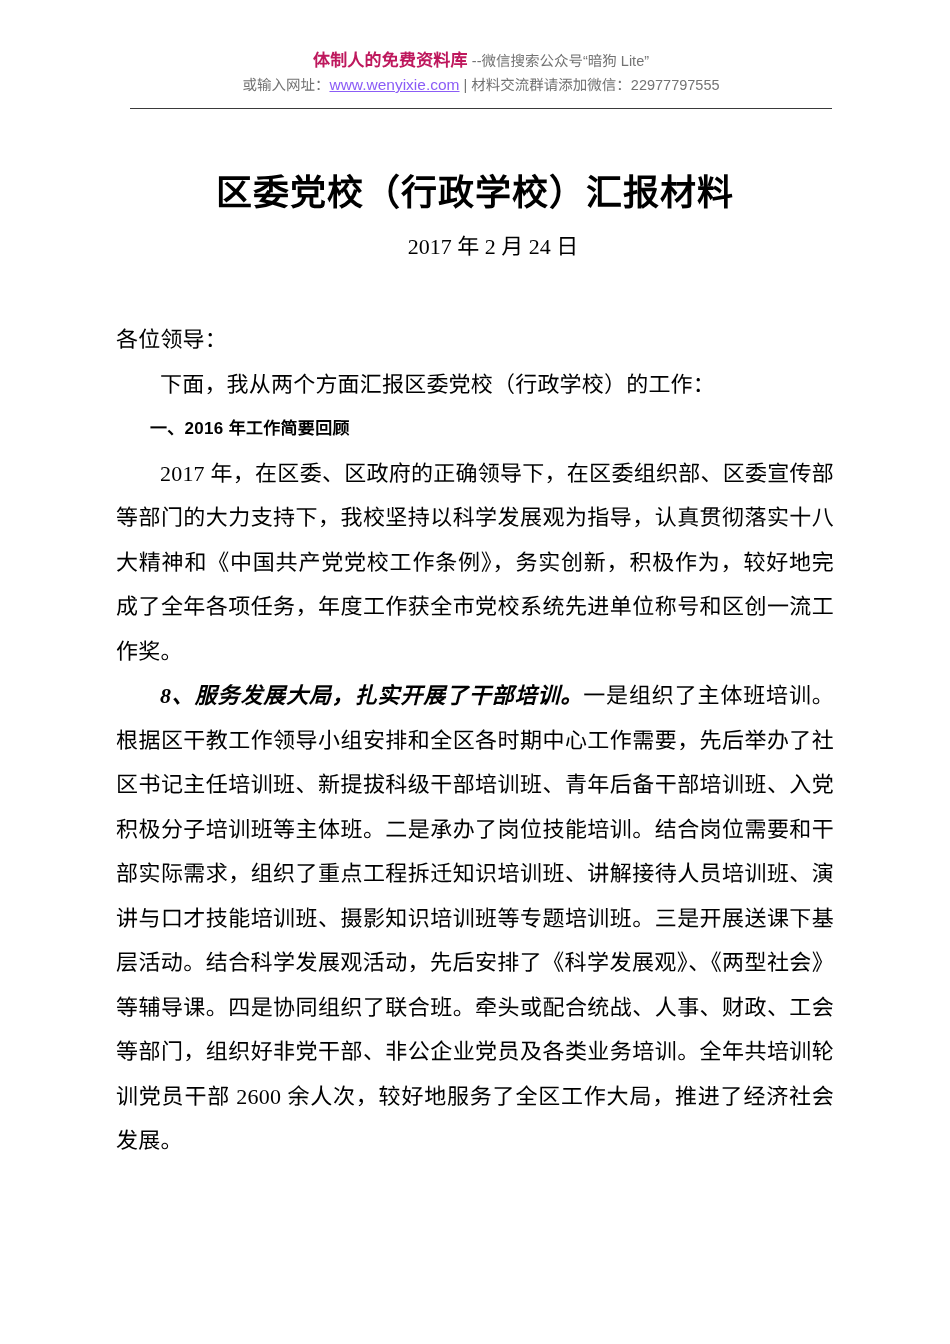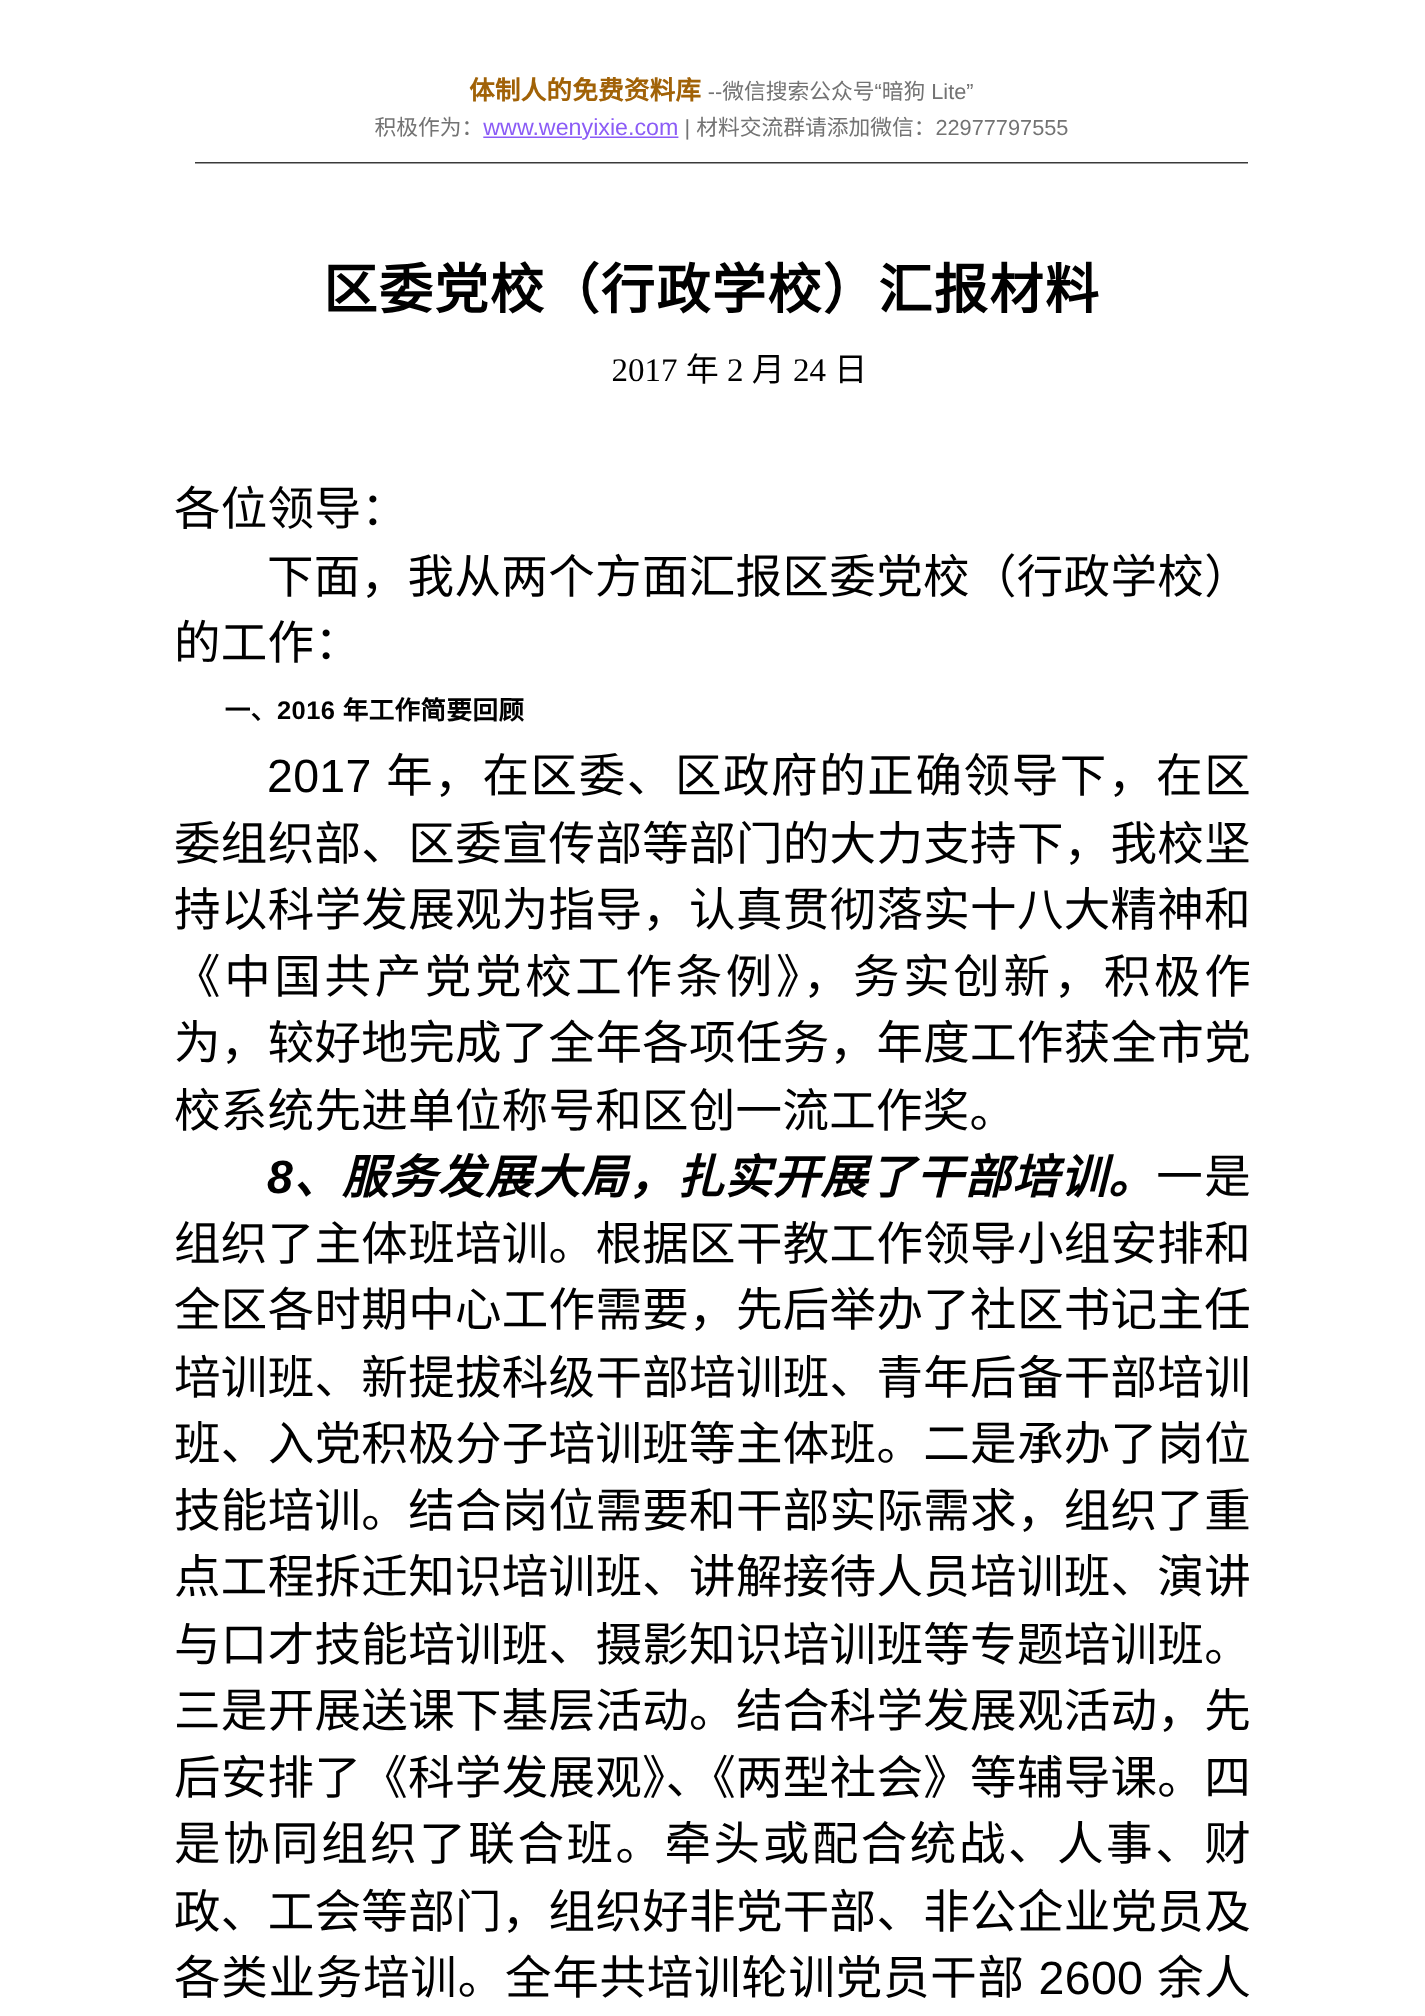--- a/index.html
+++ b/index.html
@@ -34,21 +34,21 @@
     font-family: "Liberation Sans", "DejaVu Sans", sans-serif;
     font-size: 15.5px;
     line-height: 22px;
     white-space: nowrap;
     color: #1a1a1a;
   }
   .promo-line-1 {
     margin-bottom: 2px;
   }
   .promo-brand {
-    color: #a16207;
+    color: #be185d;
     font-weight: bold;
     font-size: 17px;
     letter-spacing: 0.2px;
   }
   .promo-tail {
     color: #737373;
     font-size: 14.5px;
   }
   .promo-url {
     color: #8b5cf6;
@@ -89,22 +89,22 @@
   }
 
   
   .body-area {
     position: absolute;
     left: 116px;
     top: 318px;
     width: 718px;
   }
   .para {
-    font-family: Liberation Sans, sans-serif;
-    font-size: 31px;
+    font-family: Liberation Serif, serif;
+    font-size: 22px;
     line-height: 44.5px;
     text-align: justify;
     text-justify: inter-ideograph;
     margin: 0;
     letter-spacing: 0.2px;
   }
   .para.salutation {
     text-indent: 0;
     margin-bottom: 0;
   }
@@ -128,21 +128,21 @@
 </head>
 <body>
 
 <div class="page">
 
   <div class="promo">
     <div class="promo-line promo-line-1">
       <span class="promo-brand">体制人的免费资料库</span><span class="promo-tail"> --微信搜索公众号“暗狗 Lite”</span>
     </div>
     <div class="promo-line promo-line-2">
-      <span class="promo-tail">积极作为：</span><a class="promo-url" href="#">www.wenyixie.com</a><span class="promo-tail"> | 材料交流群请添加微信：22977797555</span>
+      <span class="promo-tail">或输入网址：</span><a class="promo-url" href="#">www.wenyixie.com</a><span class="promo-tail"> | 材料交流群请添加微信：22977797555</span>
     </div>
   </div>
   <div class="promo-rule"></div>
 
   <div class="doc-title">区委党校（行政学校）汇报材料</div>
   <div class="doc-date">2017 年 2 月 24 日</div>
 
   <div class="body-area">
 
     <p class="para salutation">各位领导：</p>

